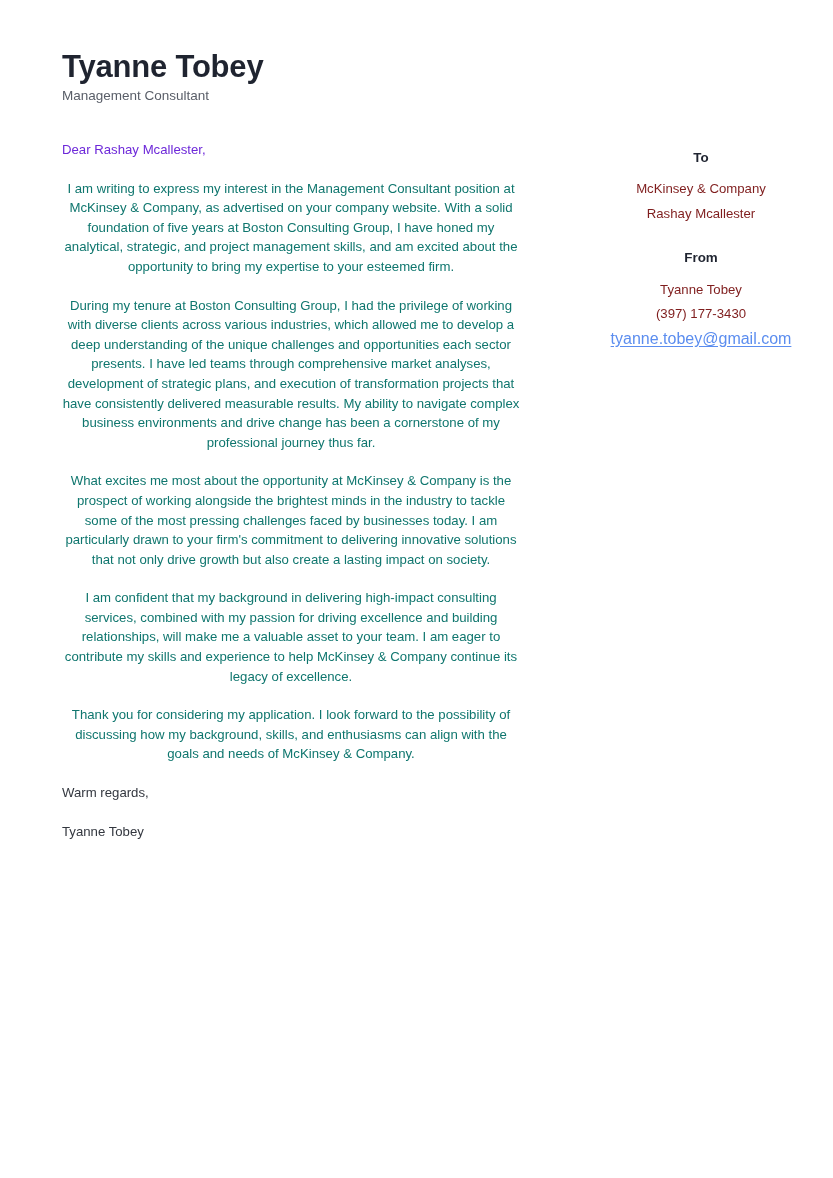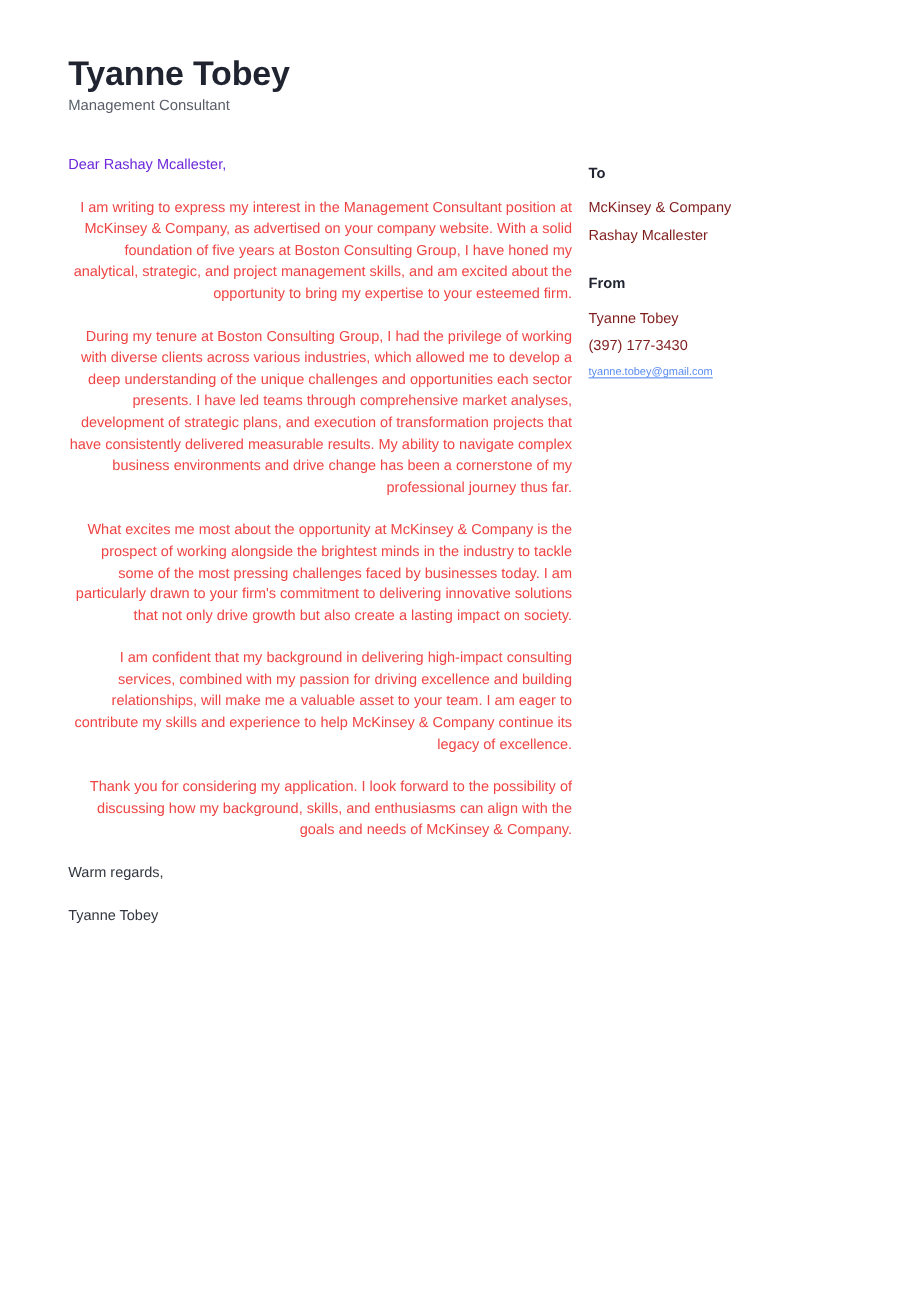--- a/index.html
+++ b/index.html
@@ -64,44 +64,45 @@
   .salutation {
     font-size: 13.2px;
     line-height: 19.6px;
     color: #6d28d9;
     margin: 0 0 19px 0;
   }
 
   .letter-paragraph {
     font-size: 13.2px;
     line-height: 19.6px;
-    color: #ef4444;
+    color: #0f766e;
     margin: 0 0 19px 0;
-    text-align: right;
+    text-align: center;
   }
 
   .closing-line {
     font-size: 13.2px;
     line-height: 19.6px;
     color: #33373f;
     margin: 0 0 19px 0;
   }
   .signature-name {
     font-size: 13.2px;
     line-height: 19.6px;
     color: #33373f;
     margin: 0;
   }
 
   
   .letter-meta {
     position: absolute;
-    left: 535px;
+    left: 591px;
     top: 8px;
     width: 220px;
+    text-align: center;
   }
   .meta-block {
     margin-bottom: 22px;
   }
   .meta-block:last-child {
     margin-bottom: 0;
   }
   .meta-heading {
     font-size: 13.4px;
     font-weight: bold;
@@ -110,21 +111,21 @@
     margin: 0 0 10px 0;
   }
   .meta-line {
     font-size: 13.2px;
     line-height: 24.5px;
     color: #7f1d1d;
     margin: 0;
     white-space: nowrap;
   }
   .meta-link {
-    font-size: 10px;
+    font-size: 16px;
     line-height: 24.5px;
     color: #5b8def;
     text-decoration: underline;
     text-underline-offset: 2px;
     margin: 0;
     display: inline-block;
     white-space: nowrap;
   }
 </style>
 </head>

